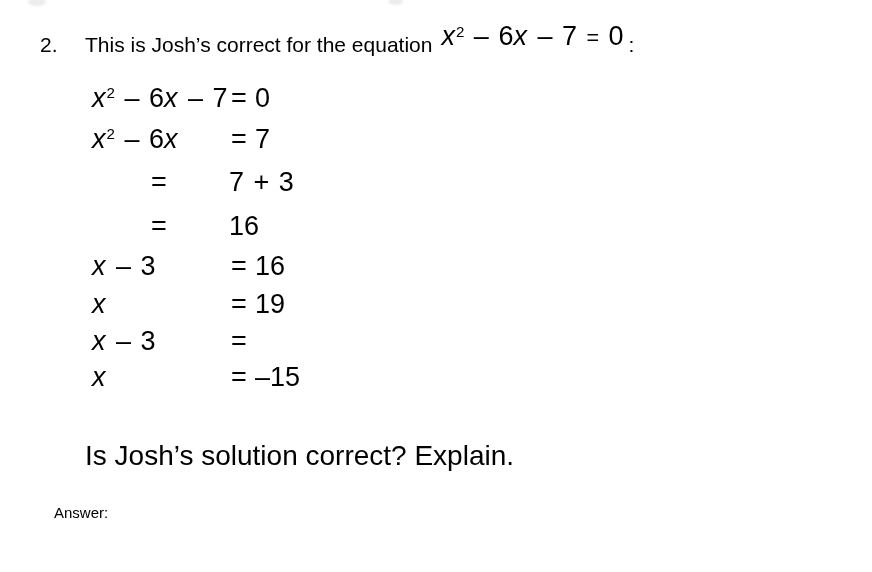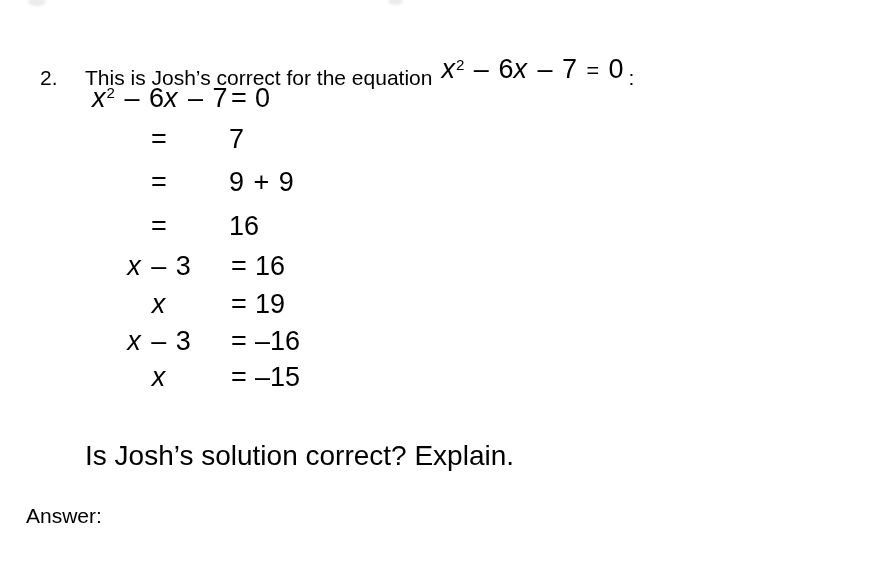--- a/index.html
+++ b/index.html
@@ -33,21 +33,20 @@
     display: flex;
     align-items: baseline;
     font-size: 21px;
     white-space: nowrap;
   }
   .problem-number { width: 45px; }
   .raised-math {
     position: relative;
     top: -7px;
     margin-left: 9px;
-    margin-top: 33px;
   }
   .header-colon { margin-left: 5px; }
 
   
   .math {
     font-size: 27px;
     word-spacing: 2px;
     white-space: nowrap;
   }
   .math i {
@@ -74,35 +73,35 @@
     align-items: center;
   }
   .eq-row:nth-child(1) { height: 40px; }
   .eq-row:nth-child(2) { height: 42px; }
   .eq-row:nth-child(3) { height: 45px; }
   .eq-row:nth-child(4) { height: 42px; }
   .eq-row:nth-child(5) { height: 38px; }
   .eq-row:nth-child(6) { height: 38px; }
   .eq-row:nth-child(7) { height: 36px; }
   .eq-row:nth-child(8) { height: 36px; }
-  .eq-lhs { text-align: center; }
+  .eq-lhs { text-align: left; }
   .eq-eq  { text-align: center; }
   .eq-rhs { text-align: left; padding-left: 3px; }
 
   .question-line {
     position: absolute;
     left: 85px;
     top: 440px;
     font-size: 28px;
   }
   .answer-label {
     position: absolute;
-    left: 26px;
+    left: 54px;
     top: 504px;
-    font-size: 21px;
+    font-size: 15px;
   }
 </style>
 </head>
 <body>
 
 <div class="artifact a1"></div>
 <div class="artifact a2"></div>
 
 <div class="problem-header">
   <span class="problem-number">2.</span>
@@ -112,27 +111,28 @@
 </div>
 
 <div class="eq-block">
   <div class="eq-row math">
     <span class="eq-lhs"><i>x</i><sup>2</sup> – 6<i>x</i> – 7</span>
     <span class="eq-eq">=</span>
     <span class="eq-rhs">0</span>
   </div>
 
   <div class="eq-row math">
+    <span class="eq-lhs"><i>x</i><sup>2</sup> – 6<i>x</i></span>
     <span class="eq-eq">=</span>
     <span class="eq-rhs">7</span>
   </div>
 
   <div class="eq-row math">
     <span class="eq-eq">=</span>
-    <span class="eq-rhs">9 + 9</span>
+    <span class="eq-rhs">7 + 3</span>
   </div>
 
   <div class="eq-row math">
     <span class="eq-eq">=</span>
     <span class="eq-rhs">16</span>
   </div>
 
   <div class="eq-row math">
     <span class="eq-lhs"><i>x</i> – 3</span>
     <span class="eq-eq">=</span>
@@ -141,21 +141,20 @@
 
   <div class="eq-row math">
     <span class="eq-lhs"><i>x</i></span>
     <span class="eq-eq">=</span>
     <span class="eq-rhs">19</span>
   </div>
 
   <div class="eq-row math">
     <span class="eq-lhs"><i>x</i> – 3</span>
     <span class="eq-eq">=</span>
-    <span class="eq-rhs">–16</span>
   </div>
 
   <div class="eq-row math">
     <span class="eq-lhs"><i>x</i></span>
     <span class="eq-eq">=</span>
     <span class="eq-rhs">–15</span>
   </div>
 </div>
 
 <div class="question-line">Is Josh’s solution correct? Explain.</div>

